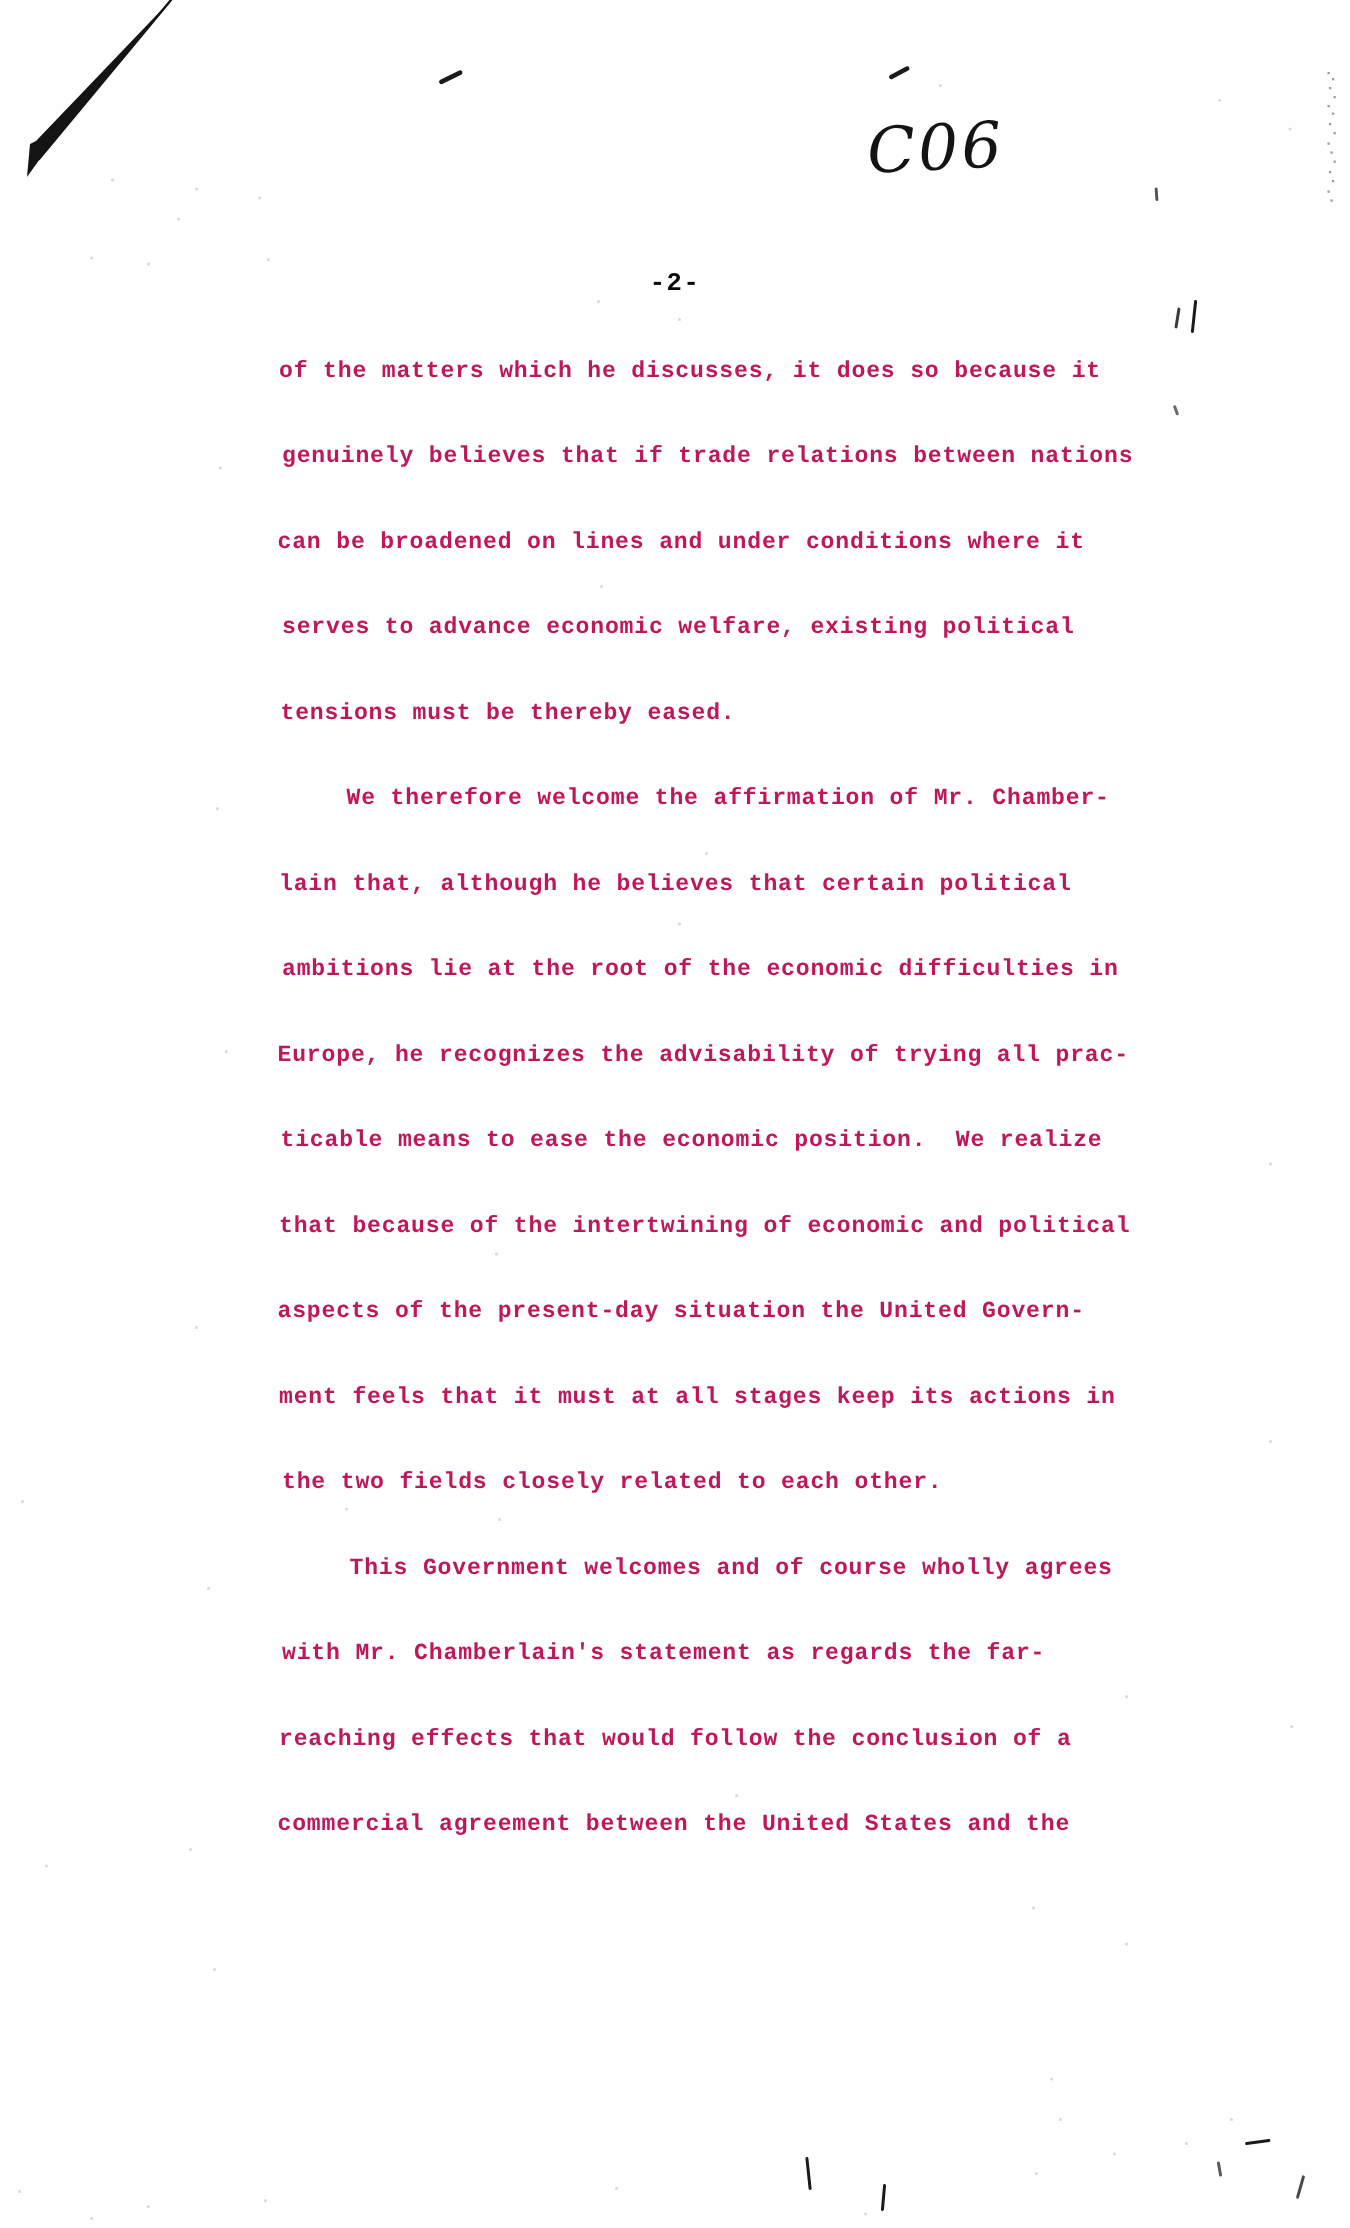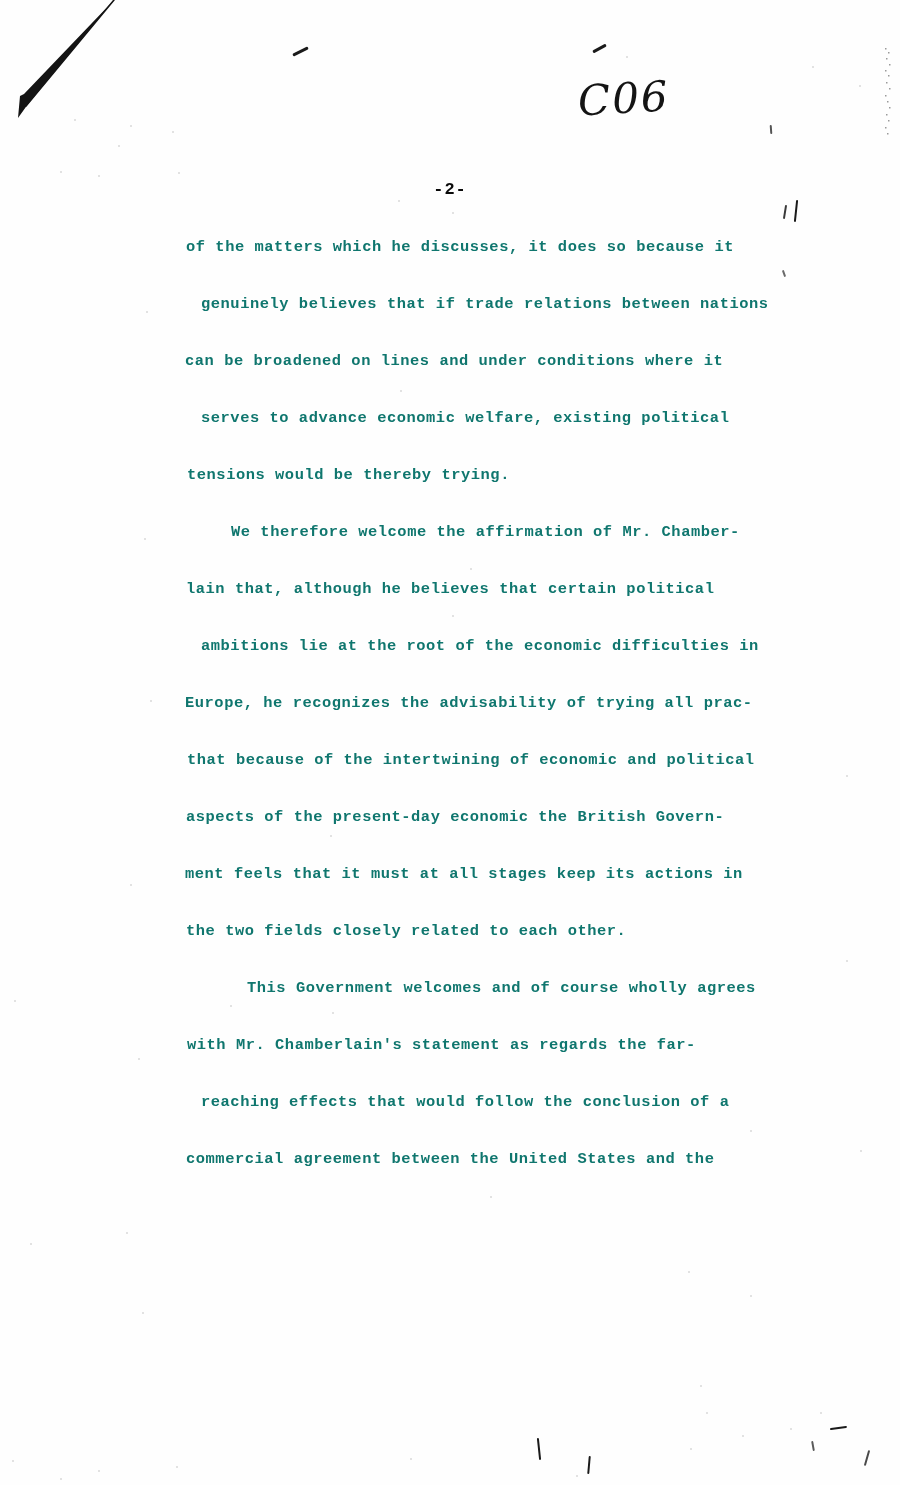--- a/index.html
+++ b/index.html
@@ -79,27 +79,27 @@
     width: 660px;
   }
 
   .line {
     height: 57px;
     font-size: 15.4px;
     font-weight: 700;
     letter-spacing: 0.55px;
     white-space: pre;
     line-height: 22px;
-    color: #0f766e;
+    color: #be185d;
   }
 
   .line.indent { padding-left: 46px; }
 
   
-  .line:nth-child(2n)  { margin-left: 15px; }
+  .line:nth-child(2n)  { margin-left: 2px; }
   .line:nth-child(3n)  { margin-left: -1px; }
   .line:nth-child(5n)  { margin-left: 1px; }
 
   .edge-speck-col {
     position: absolute;
     left: 884px;
     top: 46px;
     width: 10px;
     height: 92px;
     pointer-events: none;
@@ -196,27 +196,28 @@
 
   <div class="hand-annotation">C06</div>
 
   <div class="page-number">-2-</div>
 
   <div class="body-text">
     <div class="line">of the matters which he discusses, it does so because it</div>
     <div class="line">genuinely believes that if trade relations between nations</div>
     <div class="line">can be broadened on lines and under conditions where it</div>
     <div class="line">serves to advance economic welfare, existing political</div>
-    <div class="line">tensions would be thereby trying.</div>
+    <div class="line">tensions must be thereby eased.</div>
     <div class="line indent">We therefore welcome the affirmation of Mr. Chamber-</div>
     <div class="line">lain that, although he believes that certain political</div>
     <div class="line">ambitions lie at the root of the economic difficulties in</div>
     <div class="line">Europe, he recognizes the advisability of trying all prac-</div>
+    <div class="line">ticable means to ease the economic position.  We realize</div>
     <div class="line">that because of the intertwining of economic and political</div>
-    <div class="line">aspects of the present-day economic the British Govern-</div>
+    <div class="line">aspects of the present-day situation the United Govern-</div>
     <div class="line">ment feels that it must at all stages keep its actions in</div>
     <div class="line">the two fields closely related to each other.</div>
     <div class="line indent">This Government welcomes and of course wholly agrees</div>
     <div class="line">with Mr. Chamberlain's statement as regards the far-</div>
     <div class="line">reaching effects that would follow the conclusion of a</div>
     <div class="line">commercial agreement between the United States and the</div>
   </div>
 
 </div>
 

